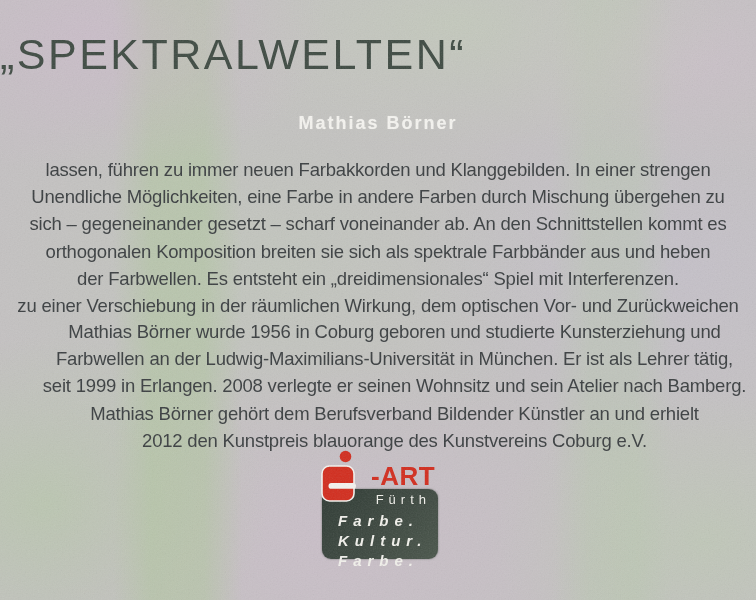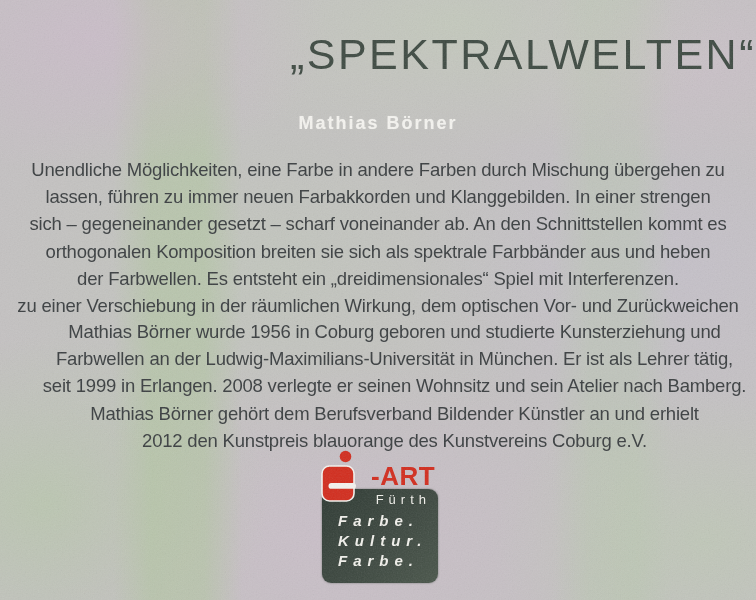--- a/index.html
+++ b/index.html
@@ -18,39 +18,39 @@
       radial-gradient(ellipse 320px 240px at 6% 84%, rgba(178,203,160,0.50), transparent 70%),
       radial-gradient(ellipse 420px 260px at 45% 90%, rgba(207,188,206,0.50), transparent 72%),
       radial-gradient(ellipse 300px 220px at 93% 90%, rgba(186,206,172,0.45), transparent 70%),
       radial-gradient(ellipse 360px 240px at 88% 45%, rgba(198,192,211,0.40), transparent 72%),
       radial-gradient(ellipse 420px 300px at 35% 45%, rgba(190,206,180,0.35), transparent 72%);
   }
   .grain{position:absolute;inset:0;opacity:.13;pointer-events:none;}
 
   .title{
     position:absolute;top:30px;left:0;right:0;
-    margin:0;text-align:right;white-space:nowrap;
+    margin:0;text-align:left;white-space:nowrap;
     font-size:43px;font-weight:400;letter-spacing:2.5px;
     color:var(--title,#3e4a42);
   }
   .subtitle{
     position:absolute;top:113px;left:0;right:0;
     text-align:center;white-space:nowrap;
     font-size:18px;font-weight:700;letter-spacing:2px;
     color:#f5f4f0;
     text-shadow:0 0 1px rgba(255,255,255,.4);
   }
   .para{position:absolute;left:0;right:0;text-align:center;color:var(--body-text,#3a3e40);}
   .para .line{white-space:nowrap;font-size:18.5px;letter-spacing:-0.2px;line-height:27.2px;}
   .para1{top:156px;}
   .para2{top:318px;padding-left:33px;}
 
   .logo{position:absolute;left:311px;top:448px;width:134px;height:132px;}
   .logo-box{
-    position:absolute;left:11px;top:41px;width:116px;height:94px;
+    position:absolute;left:11px;top:41px;width:116px;height:70px;
     border-radius:9px;
     background:linear-gradient(135deg,#2e3a33 0%,#3c473f 55%,#49554a 100%);
     box-shadow:0 0 2px rgba(40,50,44,.6);
   }
   .logo-city{
     position:absolute;right:7px;top:3px;
     color:#f2f1ec;font-size:13px;font-weight:400;letter-spacing:5px;white-space:nowrap;
   }
   .logo-tagline{position:absolute;left:16px;top:22px;}
   .logo-tagline .tl{
@@ -67,22 +67,22 @@
 </head>
 <body>
 
 <div class="page">
 
   <h1 class="title">„SPEKTRALWELTEN“</h1>
 
   <div class="subtitle">Mathias Börner</div>
 
   <div class="para para1">
+    <div class="line">lassen, führen zu immer neuen Farbakkorden und Klanggebilden. In einer strengen</div>
     <div class="line">Unendliche Möglichkeiten, eine Farbe in andere Farben durch Mischung übergehen zu</div>
-    <div class="line">lassen, führen zu immer neuen Farbakkorden und Klanggebilden. In einer strengen</div>
     <div class="line">sich – gegeneinander gesetzt – scharf voneinander ab. An den Schnittstellen kommt es</div>
     <div class="line">orthogonalen Komposition breiten sie sich als spektrale Farbbänder aus und heben</div>
     <div class="line">der Farbwellen. Es entsteht ein „dreidimensionales“ Spiel mit Interferenzen.</div>
     <div class="line">zu einer Verschiebung in der räumlichen Wirkung, dem optischen Vor- und Zurückweichen</div>
   </div>
 
   <div class="para para2">
     <div class="line">Mathias Börner wurde 1956 in Coburg geboren und studierte Kunsterziehung und</div>
     <div class="line">Farbwellen an der Ludwig-Maximilians-Universität in München. Er ist als Lehrer tätig,</div>
     <div class="line">seit 1999 in Erlangen. 2008 verlegte er seinen Wohnsitz und sein Atelier nach Bamberg.</div>

